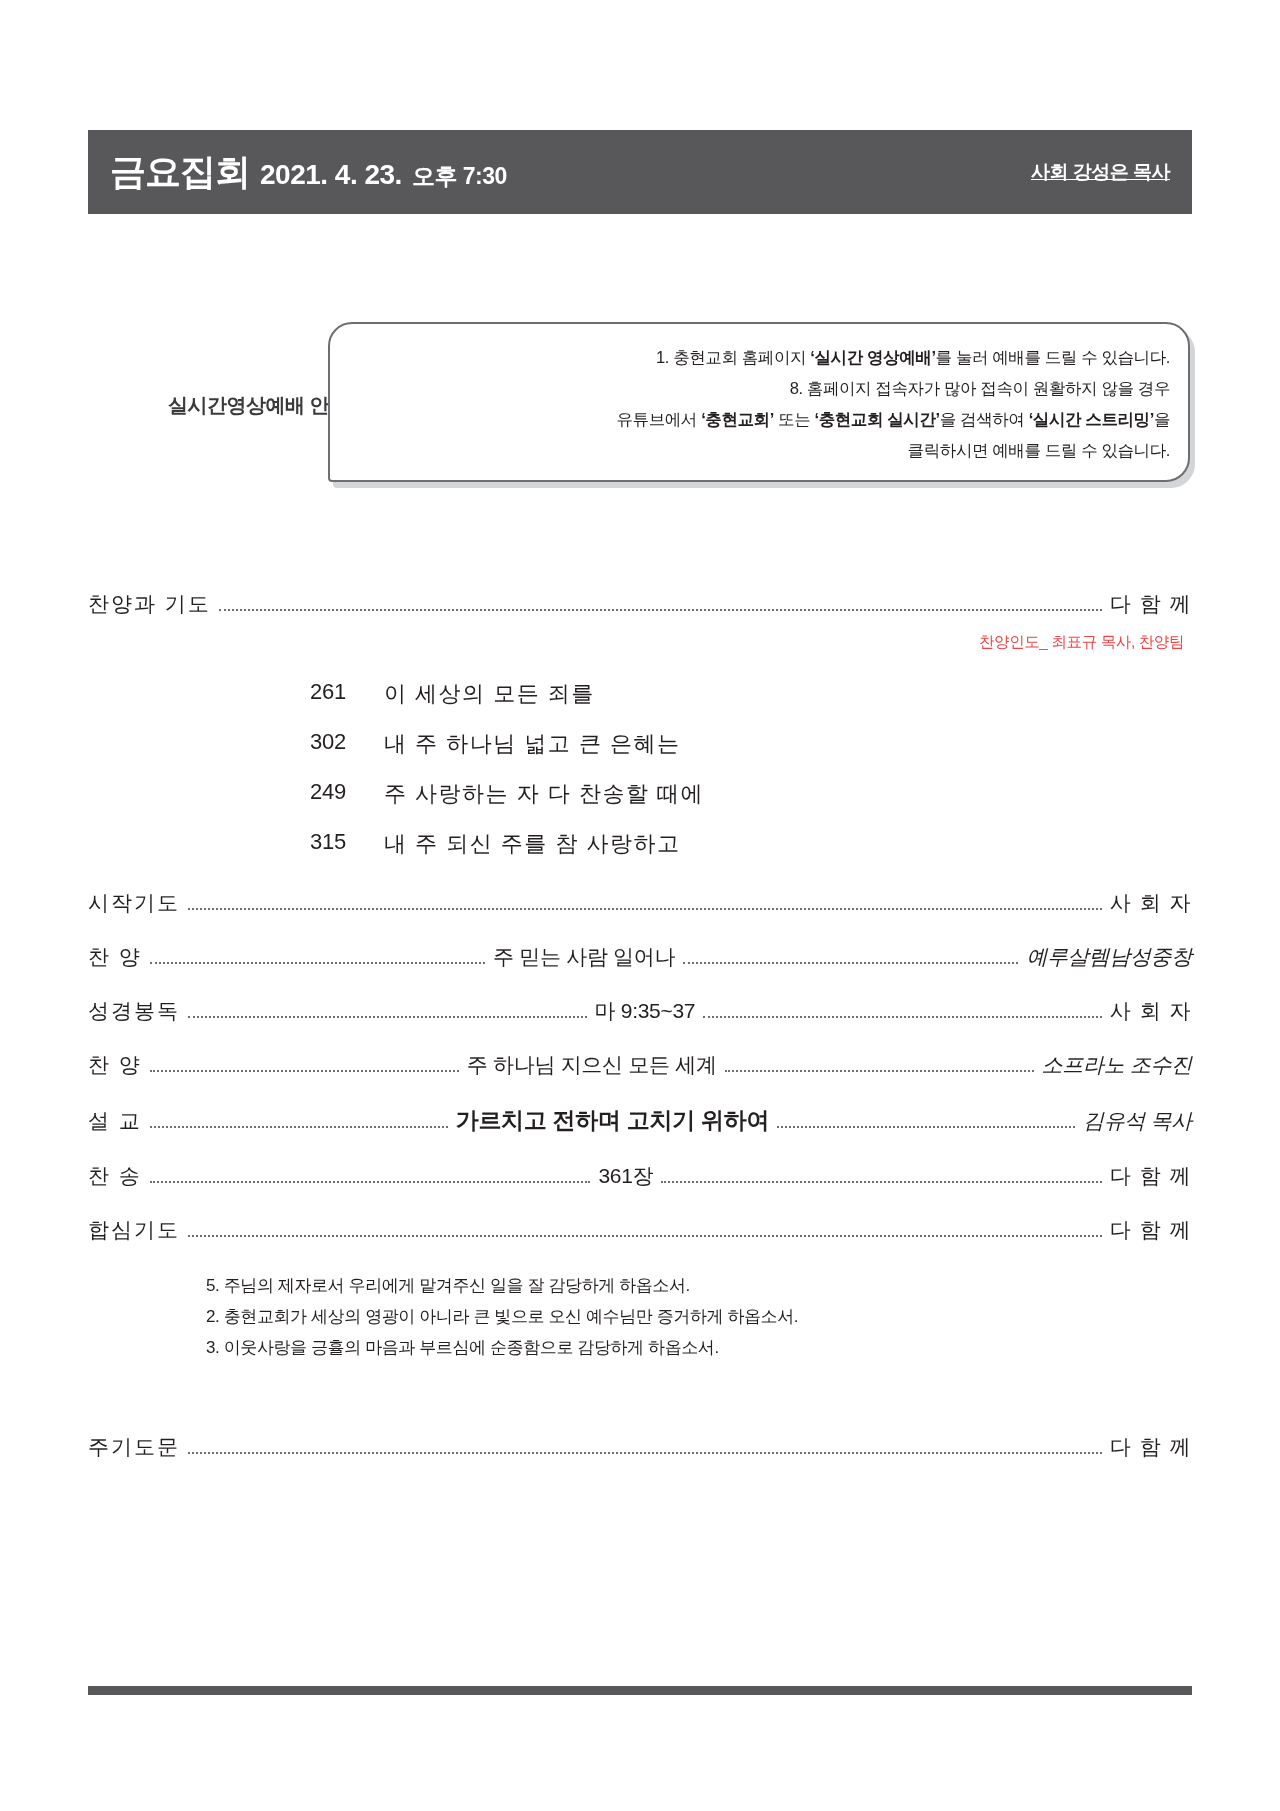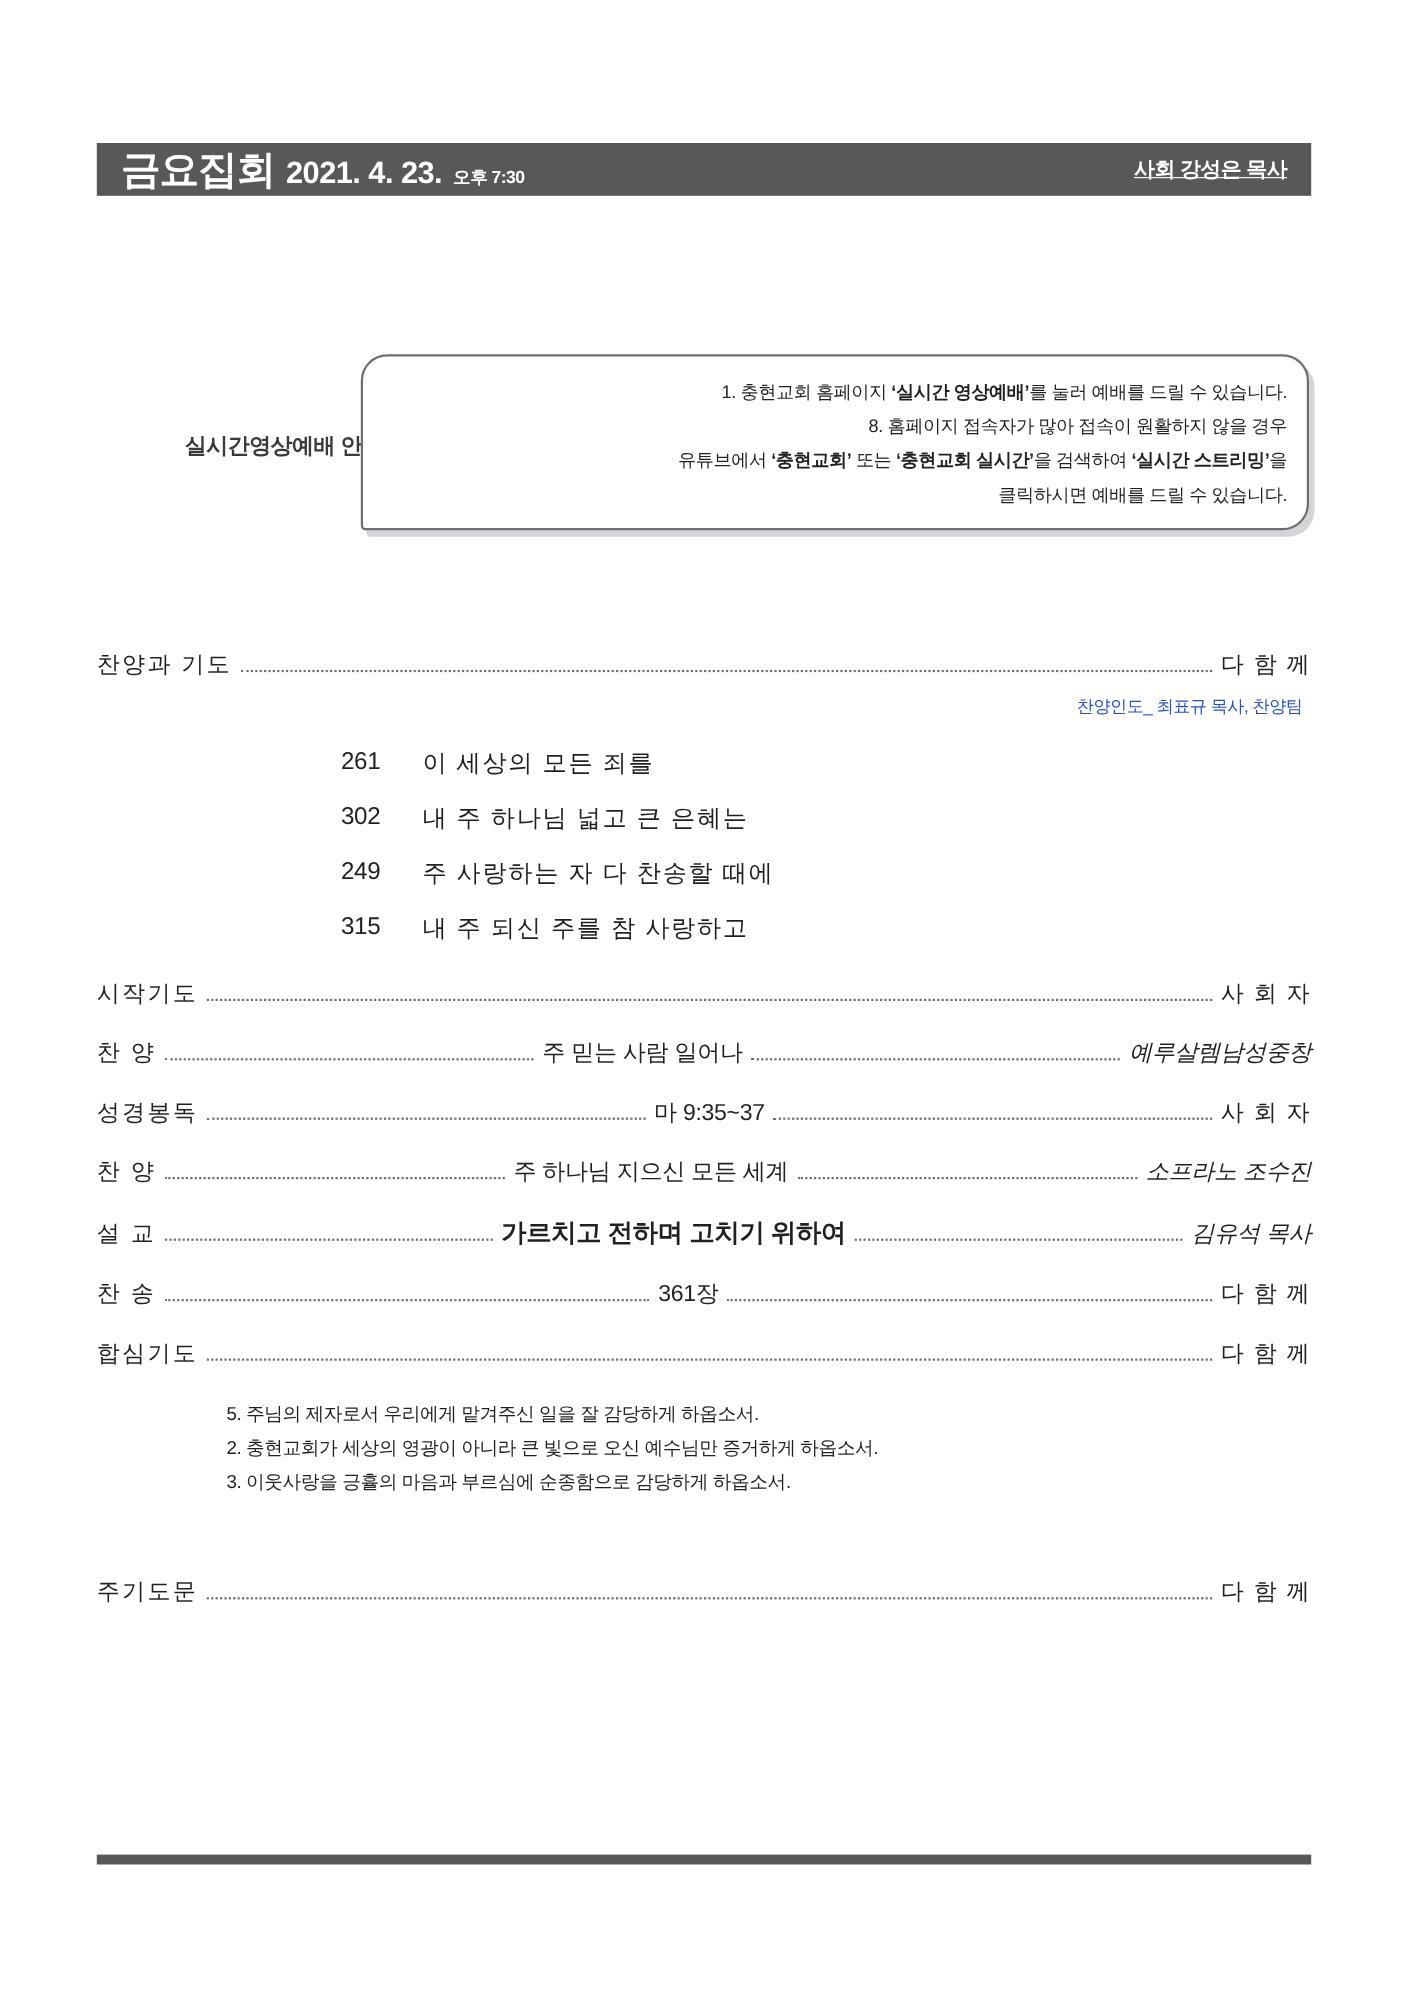--- a/index.html
+++ b/index.html
@@ -15,21 +15,21 @@
     position: relative;
     overflow: hidden;
   }
 
   
   .header-bar {
     position: absolute;
     left: 88px;
     top: 130px;
     width: 1104px;
-    height: 48px;
+    height: 84px;
     background: #58585a;
     display: flex;
     align-items: center;
     justify-content: space-between;
     padding: 0 22px;
     box-sizing: border-box;
   }
   .header-left {
     display: flex;
     align-items: baseline;
@@ -40,21 +40,21 @@
     font-size: 36px;
     font-weight: bold;
     letter-spacing: -1px;
   }
   .header-date {
     font-size: 28px;
     font-weight: bold;
     letter-spacing: -0.5px;
   }
   .header-time {
-    font-size: 16px;
+    font-size: 23px;
     font-weight: bold;
     letter-spacing: -0.5px;
   }
   .header-right {
     color: #ffffff;
     font-size: 19px;
     font-weight: bold;
     letter-spacing: -0.5px;
     text-decoration: underline;
   }
@@ -139,21 +139,21 @@
   }
   .row .value {
     white-space: nowrap;
     letter-spacing: 1.5px;
   }
   .row .value.tight { letter-spacing: -0.3px; font-style: italic; }
 
   .lead-note {
     text-align: right;
     font-size: 15.5px;
-    color: #1d4ed8;
+    color: #ef4444;
     letter-spacing: -0.4px;
     margin: -12px 8px 26px 0;
   }
 
   
   .hymns {
     margin: 6px 0 30px 0;
     padding-left: 210px;
   }
   .hymn {

